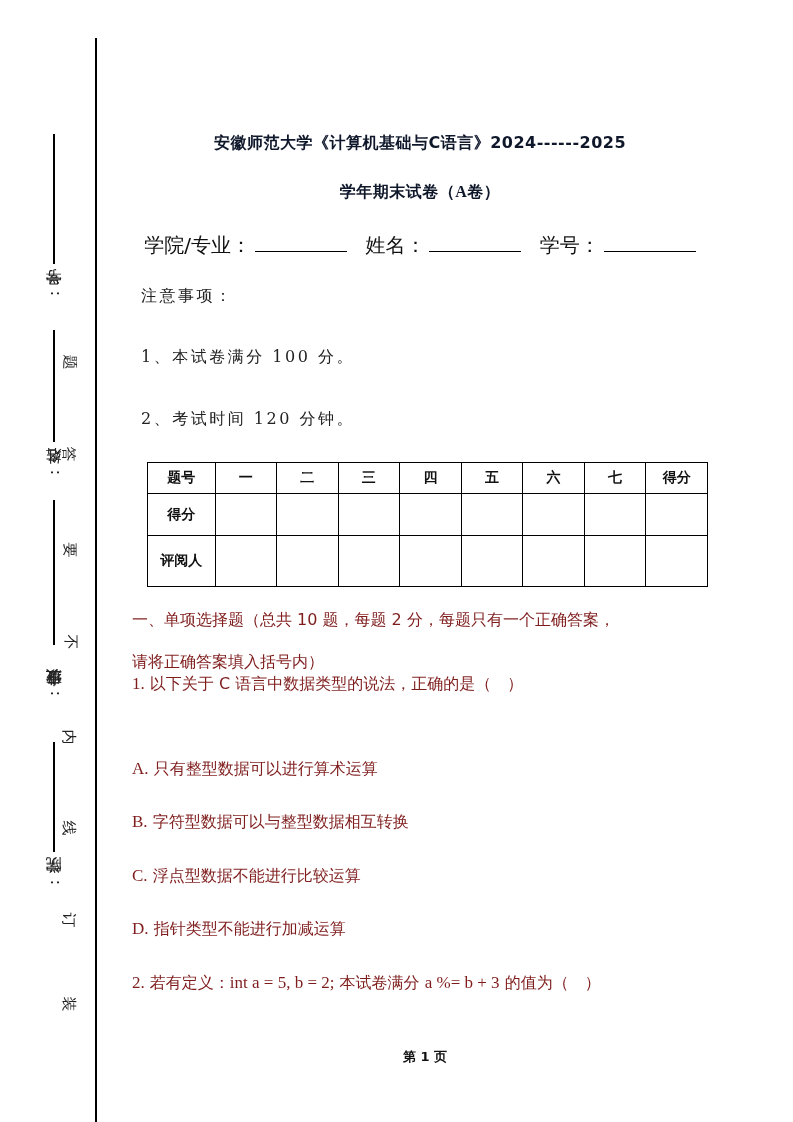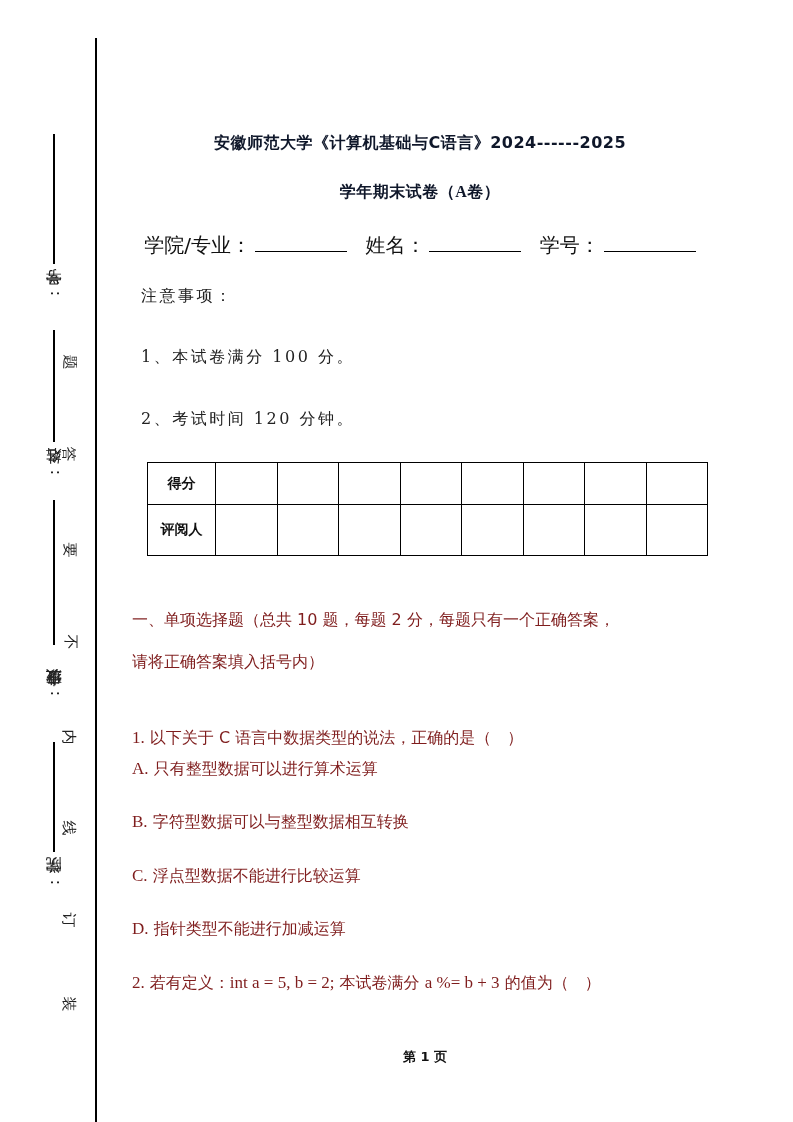--- a/index.html
+++ b/index.html
@@ -112,20 +112,31 @@
 </div>
 
 <div class="abs note" style="top:286px;">注意事项：</div>
 <div class="abs note" style="top:347px;">1、本试卷满分 100 分。</div>
 <div class="abs note" style="top:409px;">
   <span>2、考试时间</span><span class="underlined"> 120 </span><span>分钟。</span>
 </div>
 
 <table class="score">
   <tbody>
+      <tr class="r0">
+    <td class="c0">题号</td>
+    <td class="cn">一</td>
+    <td class="cn">二</td>
+    <td class="cn">三</td>
+    <td class="cn">四</td>
+    <td class="cn">五</td>
+    <td class="cn">六</td>
+    <td class="cn">七</td>
+    <td class="cn">得分</td>
+  </tr>
   <tr class="r1">
     <td class="c0">得分</td>
     <td></td>
     <td></td>
     <td></td>
     <td></td>
     <td></td>
     <td></td>
     <td></td>
     <td></td>
@@ -140,21 +151,21 @@
     <td></td>
     <td></td>
     <td></td>
   </tr>
 </tbody>
   </table>
 
 <div class="abs q" style="top:610px;">一、单项选择题（总共 10 题，每题 2 分，每题只有一个正确答案，</div>
 <div class="abs q" style="top:652px;">请将正确答案填入括号内）</div>
 
-<div class="abs q" style="top:728px;">
+<div class="abs q" style="top:674px;">
   <span class="latin">1.</span>
   <span>以下关于 C 语言中数据类型的说法，正确的是（　）</span>
 </div>
 <div class="abs q" style="top:759px;">
   <span class="latin">A.</span>
   <span>只有整型数据可以进行算术运算</span>
 </div>
 <div class="abs q" style="top:812px;">
   <span class="latin">B.</span>
   <span>字符型数据可以与整型数据相互转换</span>

